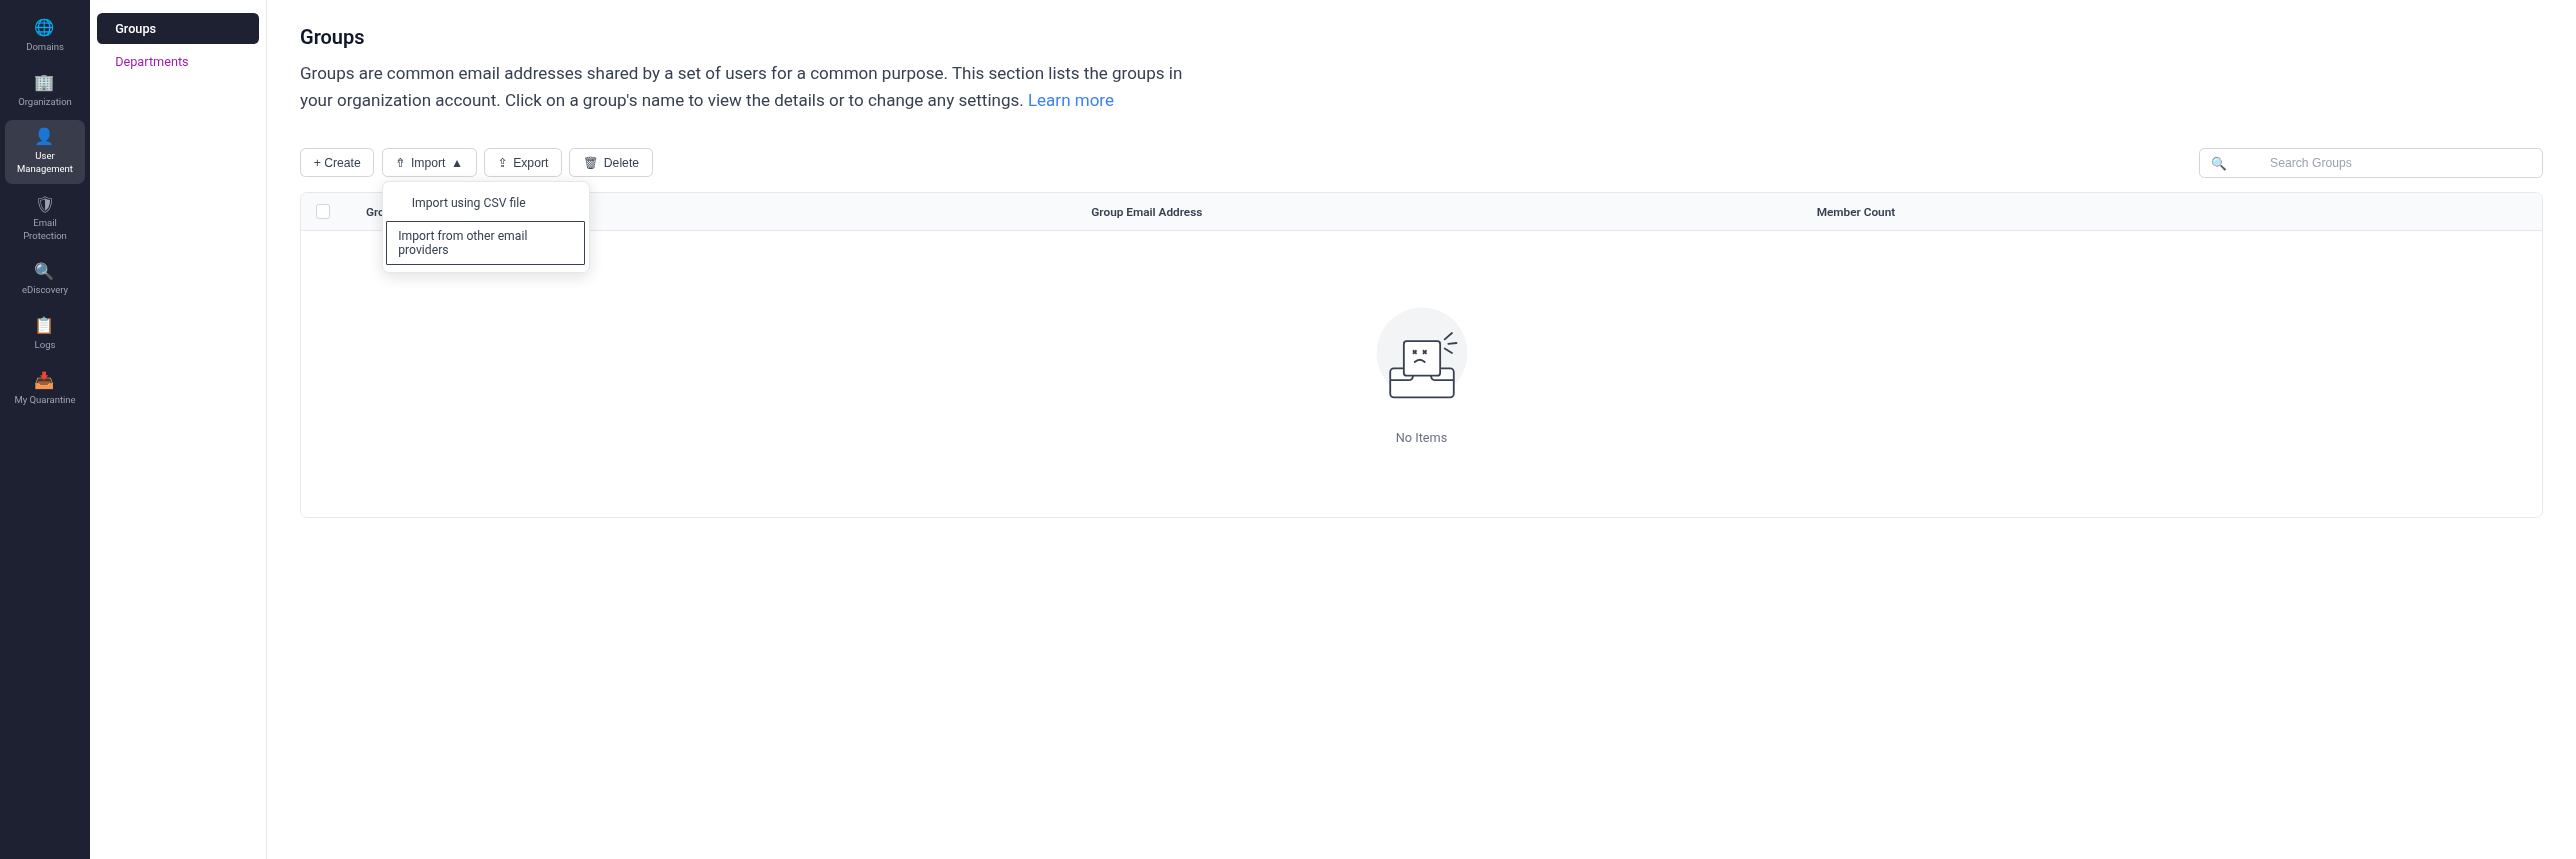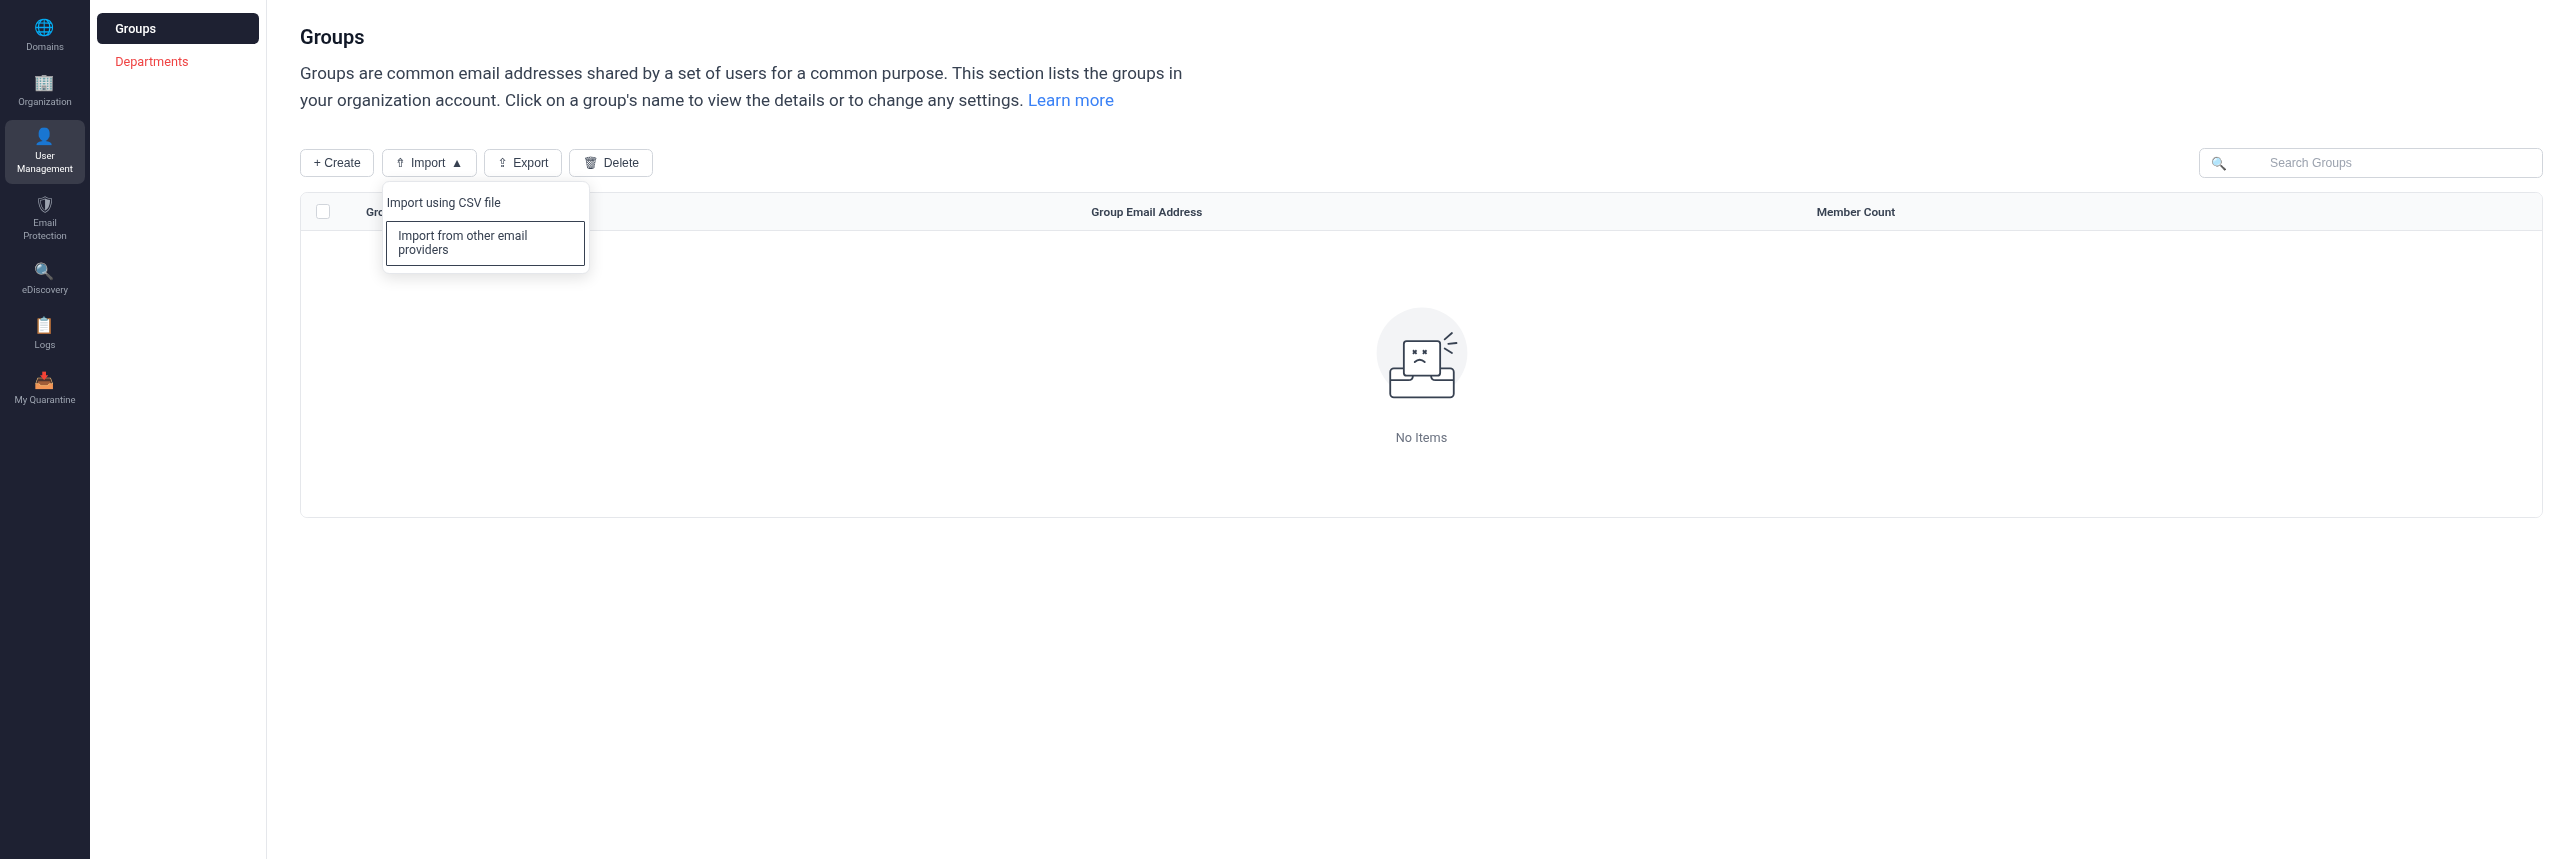--- a/index.html
+++ b/index.html
@@ -53,21 +53,21 @@
       width: 177px;
       background: #fff;
       border-right: 0.9px solid #e5e7eb;
       padding: 11px 0;
       flex-shrink: 0;
     }
     .subnav-item {
       padding: 8.1px 18px;
       cursor: pointer;
       font-size: 12.7px;
-      color: #ef4444;
+      color: #a21caf;
       border-radius: 5.4px;
       margin: 1.8px 7.2px;
     }
     .subnav-item.active {
       background: #1e2132;
       color: #fff;
       font-weight: 500;
     }
 
     
@@ -94,21 +94,21 @@
       max-width: 904px;
     }
     .page-description a {
       color: #3b82f6;
       text-decoration: none;
     }
 
     
     .toolbar {
       display: flex;
-      align-items: center;
+      align-items: flex-start;
       gap: 7.2px;
       margin-bottom: 14.5px;
       position: relative;
     }
     .toolbar-btn {
       display: flex;
       align-items: center;
       gap: 5.4px;
       padding: 6.3px 12.7px;
       border: 0.9px solid #d1d5db;
@@ -154,21 +154,21 @@
       left: 0;
       background: #fff;
       border: 0.9px solid #e5e7eb;
       border-radius: 7.2px;
       box-shadow: 0 3.6px 14.5px rgba(0,0,0,0.12);
       z-index: 100;
       min-width: 208px;
       padding: 5.4px 0;
     }
     .dropdown-item {
-      padding: 9px 4px;
+      padding: 9px 29px;
       cursor: pointer;
       font-size: 12.2px;
       color: #374151;
     }
     .dropdown-item.highlighted {
       border: 1.8px solid #374151;
       border-radius: 1px;
       margin: 1.8px 3.6px;
       padding: 7.2px 11px;
     }

